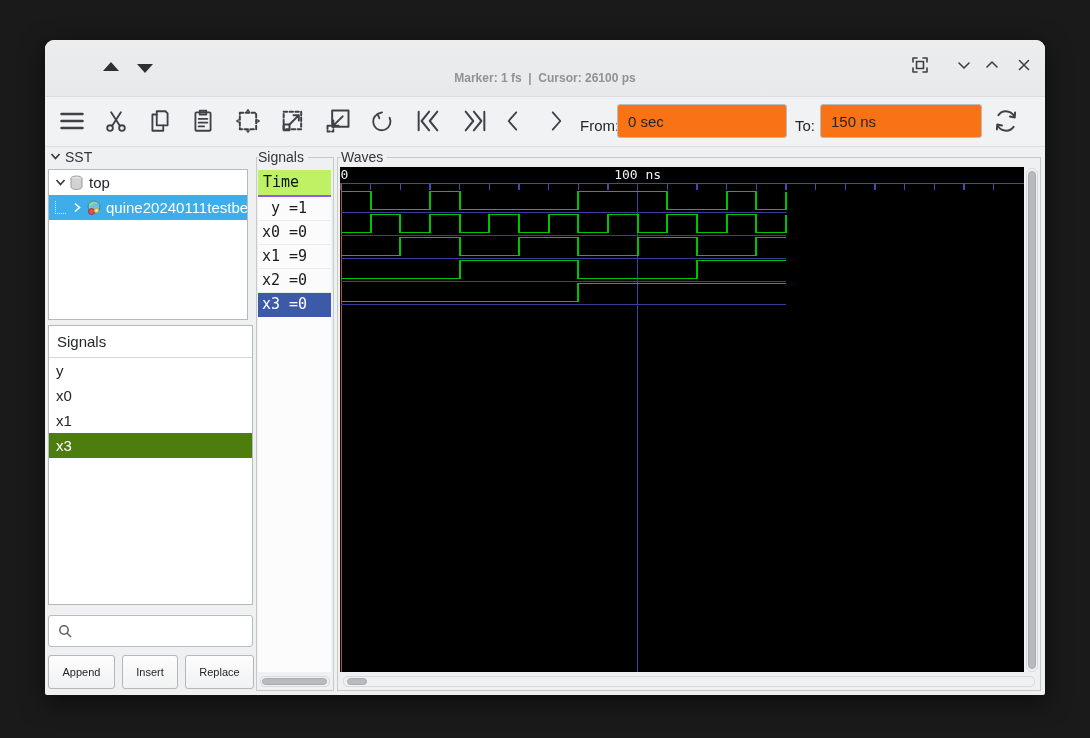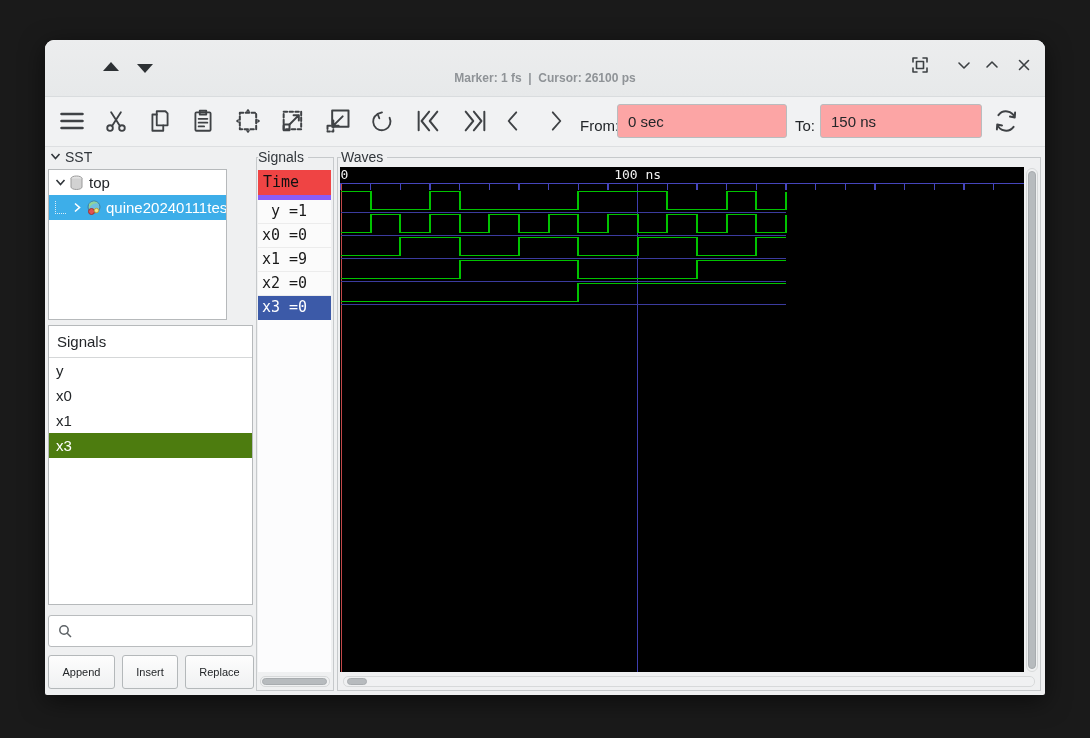--- a/index.html
+++ b/index.html
@@ -12,41 +12,41 @@
   .tri{position:absolute;width:0;height:0;cursor:pointer;}
   .tri-up{left:58px;top:62px;border-left:8px solid transparent;border-right:8px solid transparent;border-bottom:9px solid #2d3134;top:22px;}
   .tri-down{left:92px;top:24px;border-left:8px solid transparent;border-right:8px solid transparent;border-top:9px solid #2d3134;}
   .winbtn{position:absolute;top:14px;width:26px;height:26px;display:flex;align-items:center;justify-content:center;}
   .winbtn svg{stroke:#3c4043;stroke-width:1.6;fill:none;stroke-linecap:round;stroke-linejoin:round;}
   
   .toolbar{position:absolute;left:0;top:57px;width:100%;height:49px;background:#f1f2f3;border-bottom:1px solid #dddfe1;}
   .icon-btn{position:absolute;top:10px;width:32px;height:32px;display:flex;align-items:center;justify-content:center;cursor:pointer;}
   .icon-btn svg{stroke:#3f4245;stroke-width:1.7;fill:none;stroke-linecap:round;stroke-linejoin:round;}
   .tb-label{position:absolute;top:20px;font-size:15px;color:#232629;}
-  .tb-input{position:absolute;top:7px;height:34px;background:#fca5a5;border:1px solid #b9bcbe;border-radius:3px;font-size:15px;color:#232629;padding:0 10px;box-sizing:border-box;font-family:"Liberation Sans",sans-serif;}
+  .tb-input{position:absolute;top:7px;height:34px;background:#f97316;border:1px solid #b9bcbe;border-radius:3px;font-size:15px;color:#232629;padding:0 10px;box-sizing:border-box;font-family:"Liberation Sans",sans-serif;}
   
   .sst-label{position:absolute;left:5px;top:109px;font-size:14px;color:#31363b;display:flex;align-items:center;gap:4px;}
   .panel{position:absolute;background:#fff;border:1px solid #b6b9bb;box-sizing:border-box;overflow:hidden;}
-  .tree-panel{left:3px;top:129px;width:179px;height:151px;}
+  .tree-panel{left:3px;top:129px;width:200px;height:151px;}
   .tree-row{height:25px;display:flex;align-items:center;font-size:15px;color:#232629;white-space:nowrap;overflow:hidden;cursor:pointer;}
   .tree-row.sel{background:#3daee9;color:#fff;}
   .tree-row svg.chev{margin:0 3px 0 6px;flex:none;}
   .sig-panel{left:3px;top:285px;width:205px;height:280px;}
   .sig-head{height:31px;line-height:31px;padding-left:8px;font-size:15px;color:#232629;border-bottom:1px solid #d5d7d8;background:#fff;}
   .sig-row{height:25px;line-height:25px;padding-left:7px;font-size:15px;color:#232629;cursor:pointer;}
   .sig-row.sel{background:#4d7c0f;color:#fff;}
   .search{position:absolute;left:3px;top:575px;width:205px;height:32px;background:#fff;border:1px solid #b9bcbe;border-radius:3px;box-sizing:border-box;display:flex;align-items:center;}
   .search input{border:none;outline:none;flex:1;font-size:14px;background:transparent;font-family:"Liberation Sans",sans-serif;}
   .btn{position:absolute;top:615px;height:34px;background:linear-gradient(#fdfdfd,#f0f1f2);border:1px solid #b4b8ba;border-radius:3px;font-size:11px;color:#232629;display:flex;align-items:center;justify-content:center;cursor:pointer;box-sizing:border-box;}
   
   .gframe{position:absolute;border:1px solid #c6c9cb;box-sizing:border-box;}
   .gframe-label{position:absolute;top:110px;height:15px;line-height:15px;font-size:14px;color:#31363b;background:#eff0f1;padding-right:4px;z-index:3;}
   
   .values-list{position:absolute;left:213px;top:130px;width:73px;height:502px;background:#fcfcfd;font-family:"DejaVu Sans Mono",monospace;z-index:2;}
-  .vhead{height:25px;line-height:25px;background:#ef4444;color:#111;font-size:15px;padding-left:5px;border-bottom:5px solid #8b5cf6;}
+  .vhead{height:25px;line-height:25px;background:#bef264;color:#111;font-size:15px;padding-left:5px;border-bottom:2px solid #8b5cf6;}
   .vrow{height:23px;line-height:23px;font-size:15px;color:#1a1a1a;white-space:pre;padding-left:4px;border-bottom:1px solid #ececec;background:#fbfbfb;cursor:pointer;}
   .vrow.sel{background:#3c5aa8;color:#fff;border-bottom-color:#3c5aa8;}
   
   .wave-svg{position:absolute;left:295px;top:127px;background:#000;z-index:2;}
   
   .sbar{position:absolute;background:#f0f1f2;border:1px solid #d7d9da;border-radius:5px;box-sizing:border-box;z-index:2;}
   .sthumb{position:absolute;background:#b7bbbe;border:1px solid #a8acaf;border-radius:5px;box-sizing:border-box;z-index:3;}
 </style>
 </head>
 <body>

